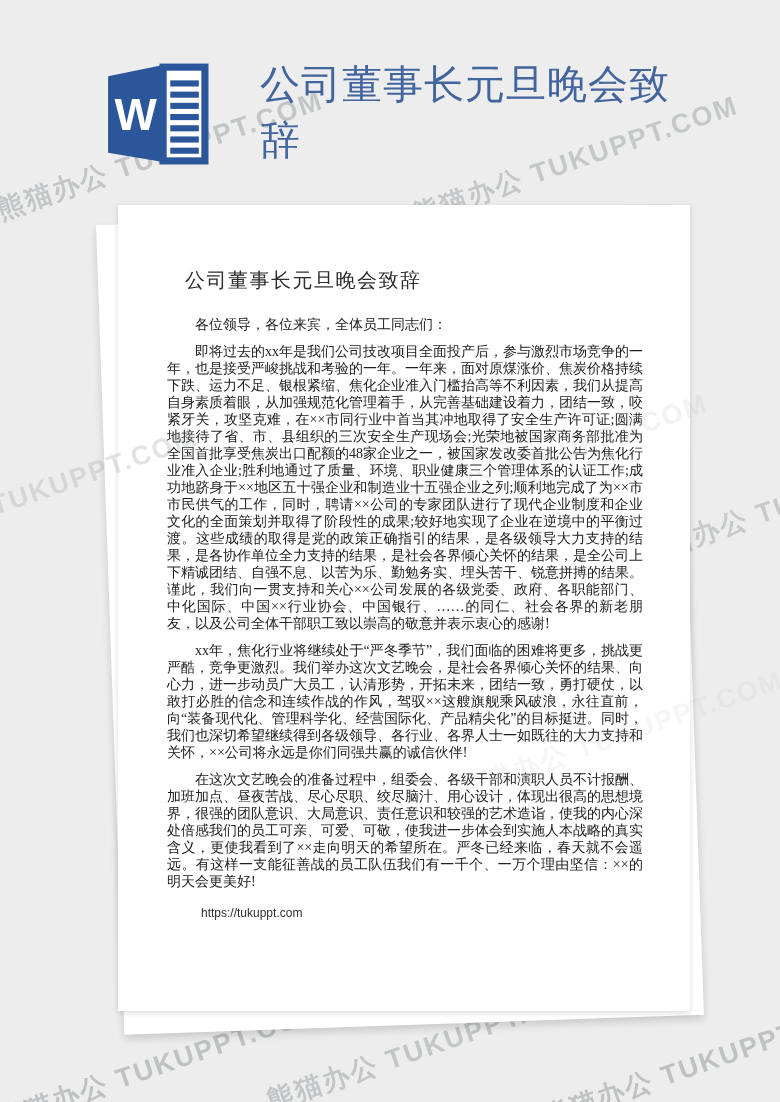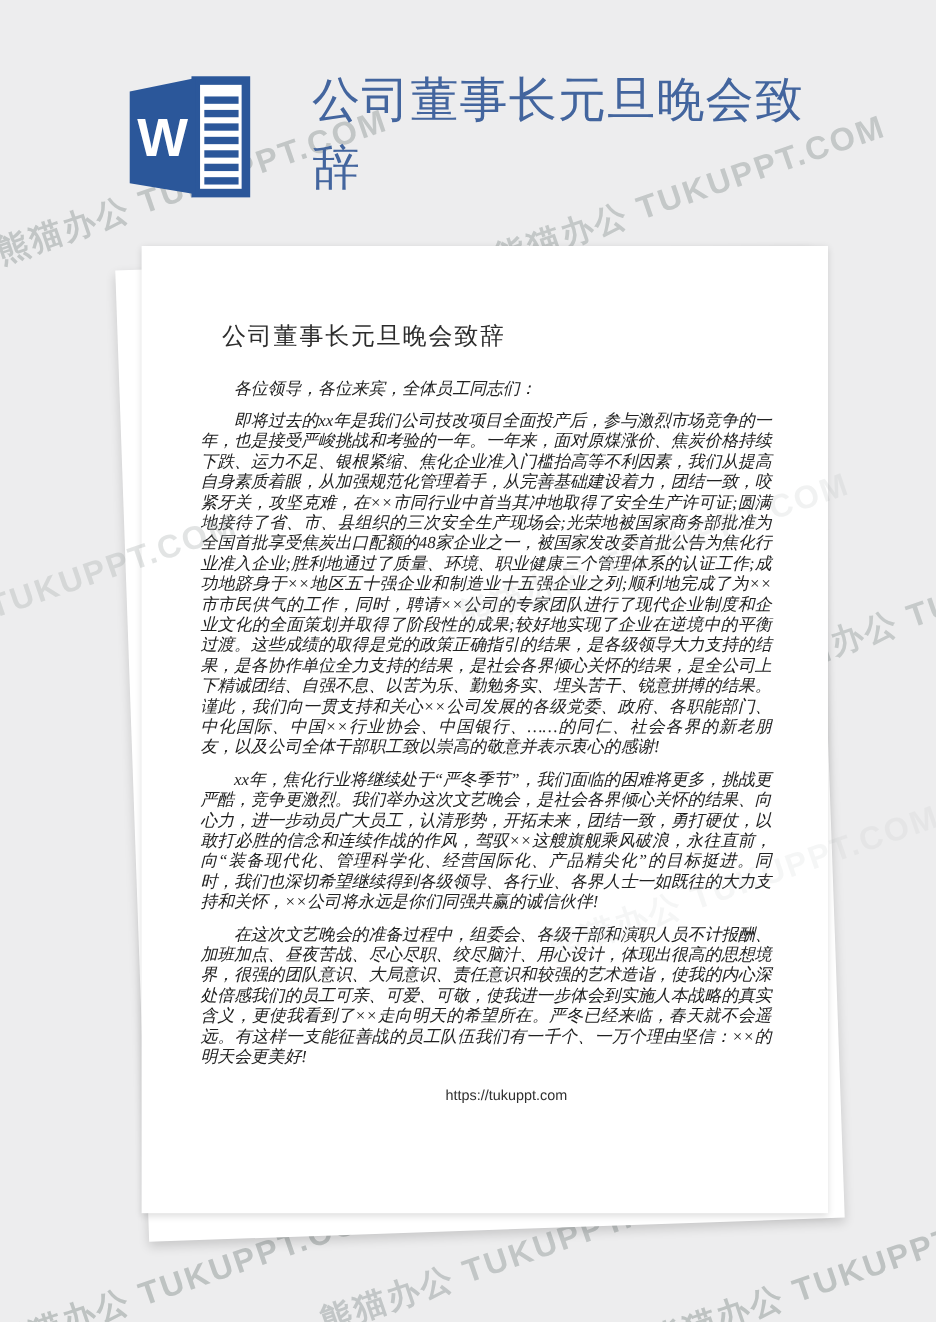--- a/index.html
+++ b/index.html
@@ -33,27 +33,27 @@
   }
   .doc-title {
     margin:0 0 22px 18px;
     font-family:"Liberation Serif","DejaVu Serif",serif;
     font-size:20px; font-weight:400; letter-spacing:1.5px; color:#2c2c2c;
   }
   .doc-par {
     margin:10px 0 0 0;
     font-family:"Liberation Serif","DejaVu Serif",serif;
     font-size:14px; line-height:17px; color:#212121;
-    text-indent:2em; text-align:justify;font-style:italic;
+    text-indent:2em; text-align:justify;
   }
   .doc-par.greeting { margin-top:0; }
   .footer-url {
     margin:16px 0 0 34px;
     font-family:"Liberation Sans", sans-serif;
-    font-size:12px; color:#2f2f2f;text-align:center;
+    font-size:12px; color:#2f2f2f;
   }
   
   .header { position:absolute; left:0; top:0; width:780px; height:200px; z-index:4; }
   .word-icon { position:absolute; left:100px; top:60px; width:112px; height:106px; }
   .page-title {
     position:absolute; left:260px; top:56px; width:430px; margin:0;
     font-family:"Liberation Sans", sans-serif;
     font-size:40px; line-height:56px; font-weight:400; letter-spacing:1px;
     color:#43659e;
   }

